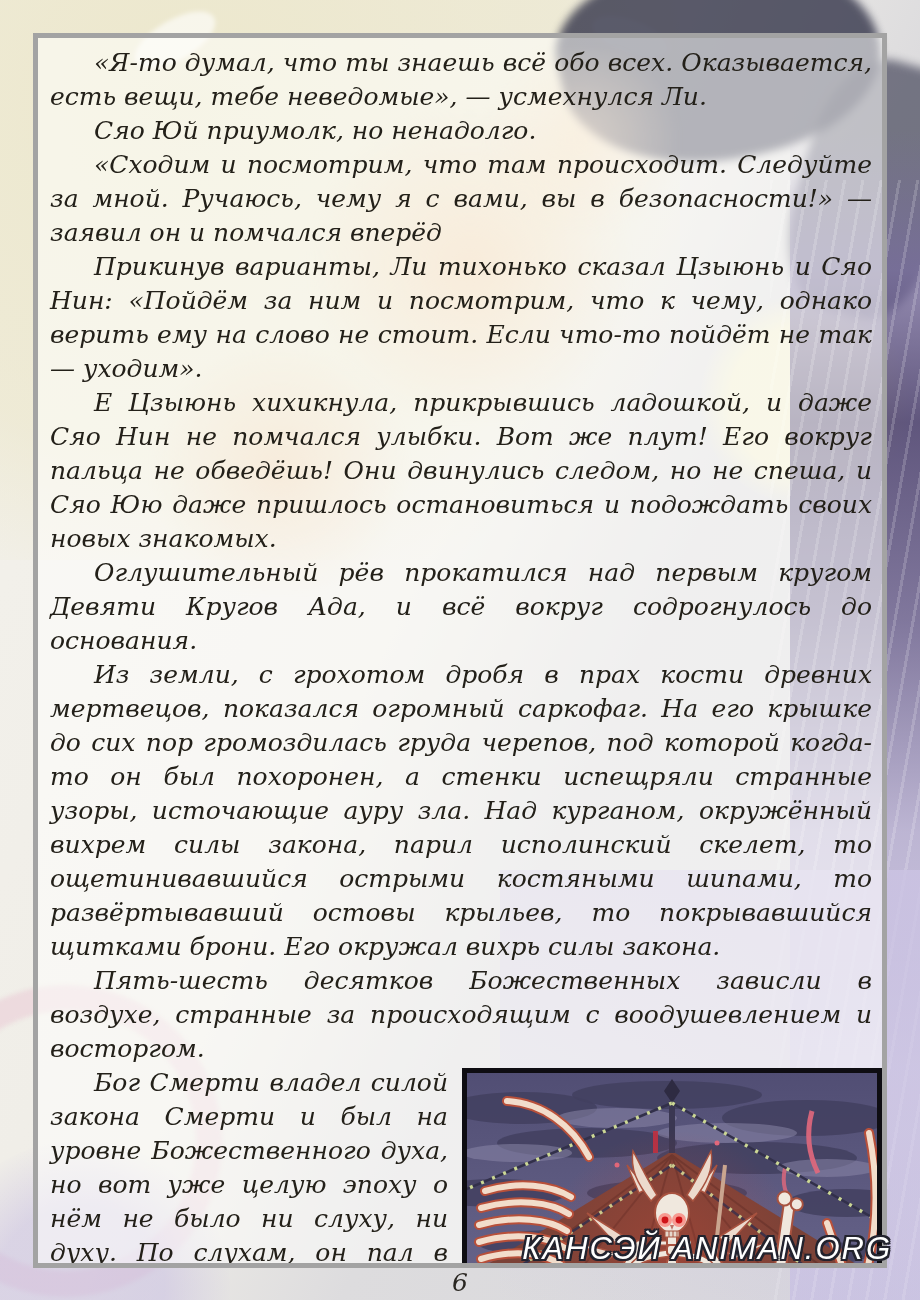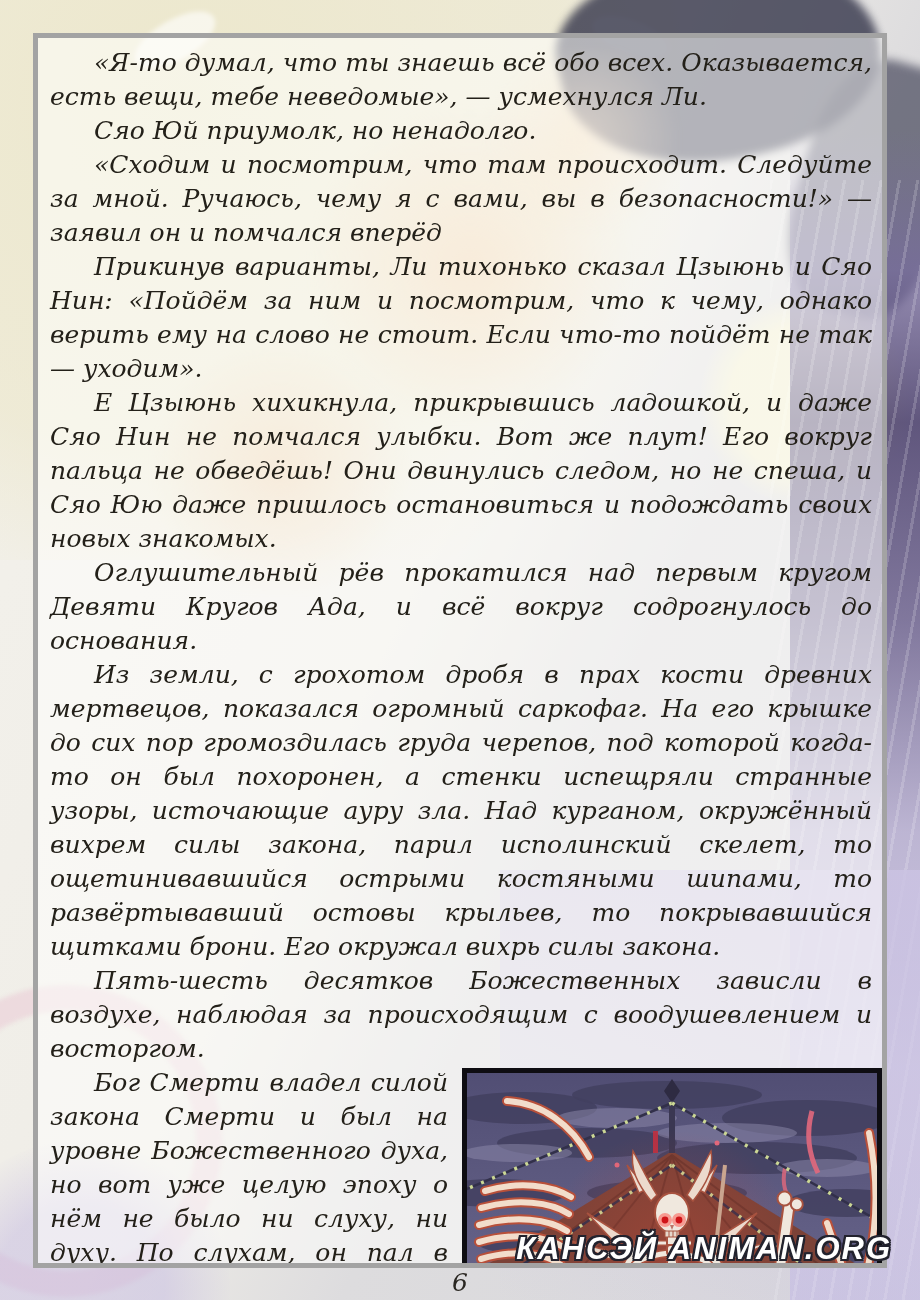--- a/index.html
+++ b/index.html
@@ -45,21 +45,21 @@
     border:5px solid #a3a3a3;background:rgba(255,255,254,.55);box-sizing:border-box;overflow:hidden;}
   .text{padding:8px 10px 0 12px;font-style:italic;font-size:25px;line-height:34px;
     color:#232019;text-align:justify;hyphens:auto;-webkit-hyphens:auto;}
   .text p{margin:0;text-indent:44px;}
 
   .panel{float:right;width:420px;height:357px;box-sizing:border-box;border:5px solid #0e0d12;
     margin:2px -10px 8px 14px;background:#5f5c80;overflow:hidden;}
   .panel svg{display:block;width:100%;height:100%;}
 
   .watermark{position:absolute;z-index:3;top:1231px;right:28px;
-    font-family:"Liberation Sans",sans-serif;font-weight:bold;font-style:italic;
+    font-family:"Liberation Sans",sans-serif;font-weight:normal;font-style:italic;
     font-size:31px;letter-spacing:2px;color:#ffffff;white-space:nowrap;
     text-shadow:2px 0 0 #23232e,-2px 0 0 #23232e,0 2px 0 #23232e,0 -2px 0 #23232e,
       2px 2px 0 #23232e,-2px -2px 0 #23232e,2px -2px 0 #23232e,-2px 2px 0 #23232e;}
   .page-number{position:absolute;z-index:3;top:1268px;left:0;width:920px;text-align:center;
     font-family:"DejaVu Serif",serif;font-style:italic;font-size:25px;color:#2a2722;}
 </style>
 </head>
 <body>
 
 <div class="bg">
@@ -81,21 +81,21 @@
 
 <div class="frame">
   <div class="text">
     <p>«Я-то думал, что ты знаешь всё обо всех. Оказывается, есть вещи, тебе неведомые», — усмехнулся Ли.</p>
     <p>Сяо Юй приумолк, но ненадолго.</p>
     <p>«Сходим и посмотрим, что там происходит. Следуйте за мной. Ручаюсь, чему я с вами, вы в безопасности!» — заявил он и помчался вперёд</p>
     <p>Прикинув варианты, Ли тихонько сказал Цзыюнь и Сяо Нин: «Пойдём за ним и посмотрим, что к чему, однако верить ему на слово не стоит. Если что-то пойдёт не так — уходим».</p>
     <p>Е Цзыюнь хихикнула, прикрывшись ладошкой, и даже Сяо Нин не помчался улыбки. Вот же плут! Его вокруг пальца не обведёшь! Они двинулись следом, но не спеша, и Сяо Юю даже пришлось остановиться и подождать своих новых знакомых.</p>
     <p>Оглушительный рёв прокатился над первым кругом Девяти Кругов Ада, и всё вокруг содрогнулось до основания.</p>
     <p>Из земли, с грохотом дробя в прах кости древних мертвецов, показался огромный саркофаг. На его крышке до сих пор громоздилась груда черепов, под которой когда-то он был похоронен, а стенки испещряли странные узоры, источающие ауру зла. Над курганом, окружённый вихрем силы закона, парил исполинский скелет, то ощетинивавшийся острыми костяными шипами, то развёртывавший остовы крыльев, то покрывавшийся щитками брони. Его окружал вихрь силы закона.</p>
-    <p>Пять-шесть десятков Божественных зависли в воздухе, наблюдая за происходящим с воодушевлением и восторгом.</p>
+    <p>Пять-шесть десятков Божественных зависли в воздухе, странные за происходящим с воодушевлением и восторгом.</p>
 
     <div class="panel">
       <svg viewBox="0 0 410 347" preserveAspectRatio="none" role="img">
         <defs>
           <linearGradient id="sky" x1="0" y1="0" x2="0" y2="1">
             <stop offset="0" stop-color="#514e74"></stop>
             <stop offset=".45" stop-color="#615e84"></stop>
             <stop offset="1" stop-color="#747092"></stop>
           </linearGradient>
           <radialGradient id="glow">

